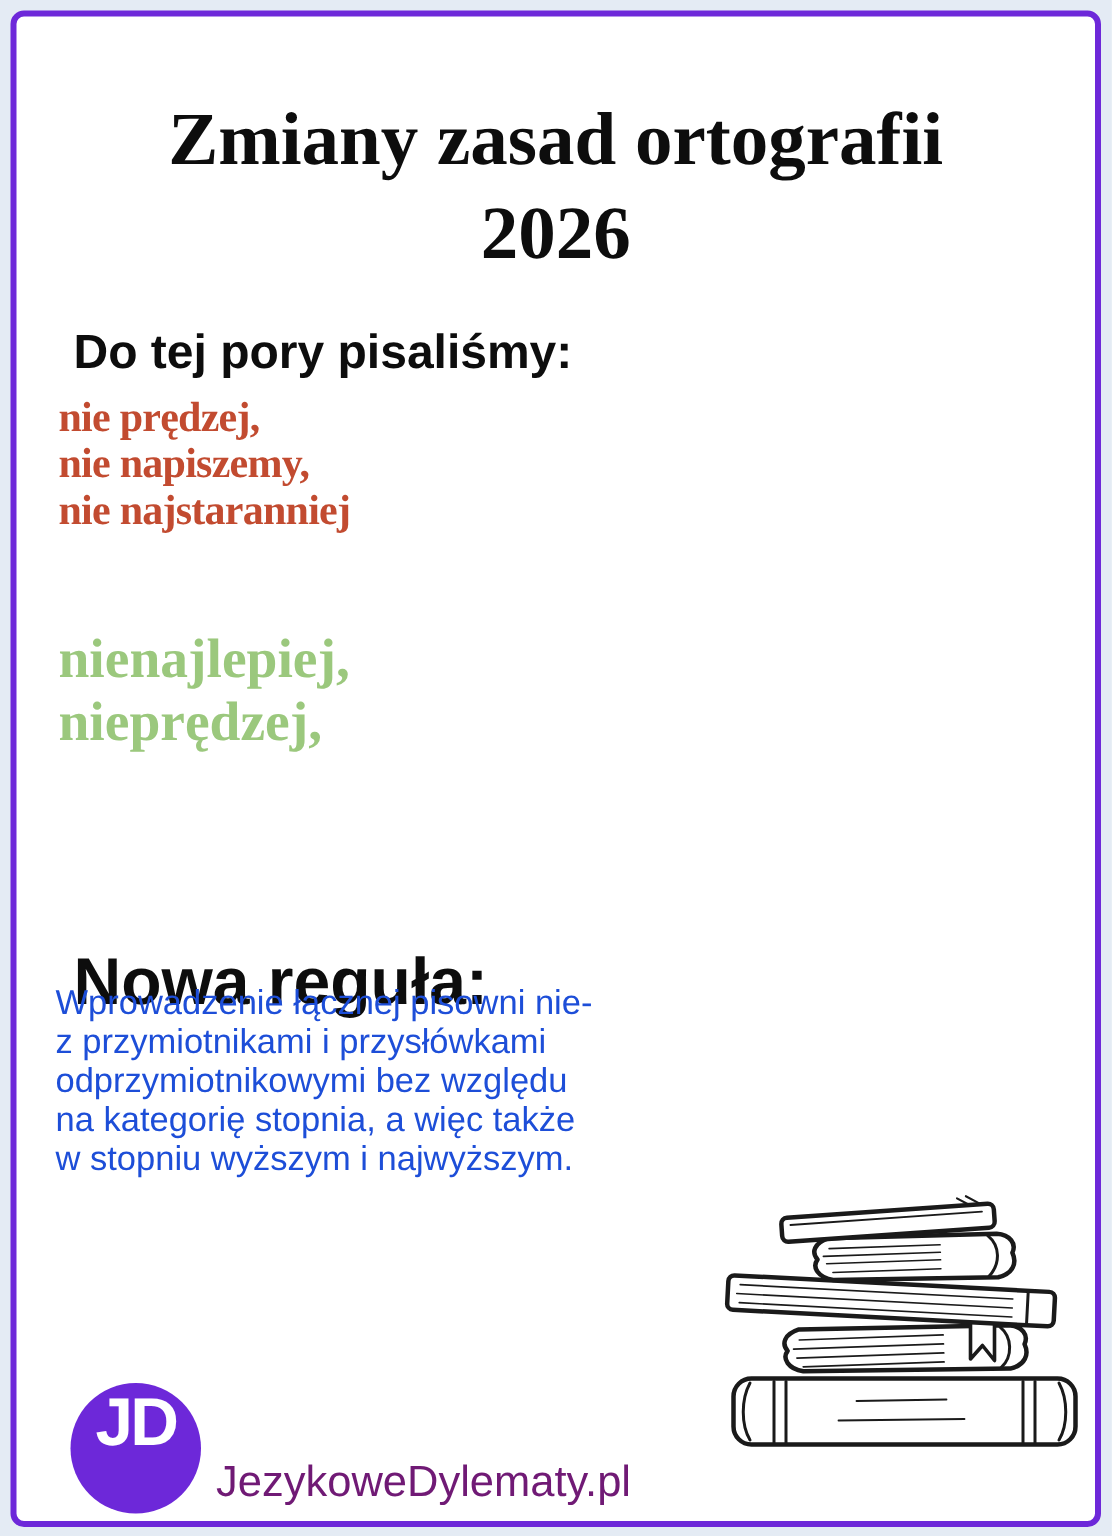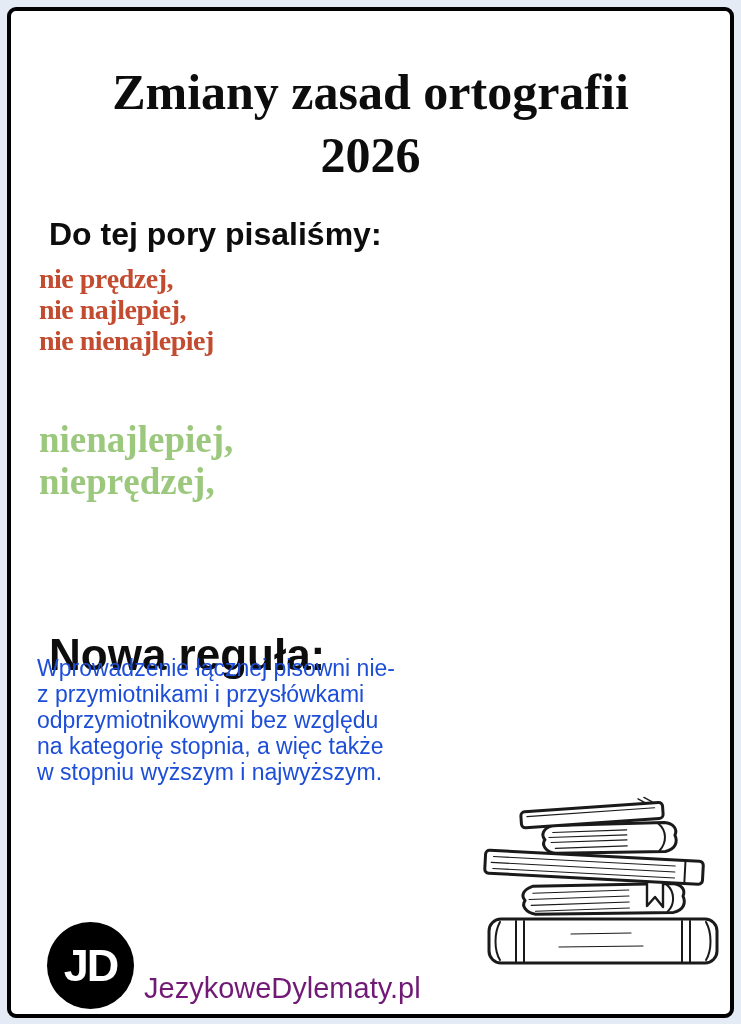--- a/index.html
+++ b/index.html
@@ -4,21 +4,21 @@
 <style>
   html,body{margin:0;padding:0;background:#e4ebf4;}
   .canvas{
     position:relative;width:741px;height:1024px;margin:0 auto;
     background:#e4ebf4;overflow:hidden;
     font-family:"Liberation Sans","DejaVu Sans",sans-serif;
     color:#111;
   }
   .card{
     position:absolute;left:7px;top:7px;right:7px;bottom:6px;
-    background:#ffffff;border:4px solid #000000;border-radius:9px;
+    background:#ffffff;border:4px solid #6d28d9;border-radius:9px;
   }
   .title{
     position:absolute;left:0;right:0;top:50px;margin:0;
     text-align:center;
     font-family:"Liberation Serif","DejaVu Serif",serif;
     font-weight:bold;font-size:50px;line-height:1.26;color:#0d0d0d;
   }
   .title span{display:block;}
   .section-heading{
     position:absolute;left:38px;
@@ -34,22 +34,22 @@
   .list-old{top:252px;font-size:28px;line-height:31px;letter-spacing:-0.5px;color:#c24b30;}
   .list-new{top:408px;font-size:37px;line-height:42px;color:#9bc87d;}
   .rule-body{
     position:absolute;left:26px;top:644px;margin:0;
     font-size:23px;line-height:26px;color:#1d4ed8;
     white-space:pre-line;
   }
   .books{position:absolute;left:468px;top:783px;width:252px;height:176px;}
   .logo-circle{
     position:absolute;left:36px;top:911px;width:87px;height:87px;
-    border-radius:50%;background:#000000;
-    display:flex;align-items:center;justify-content:center;
+    border-radius:50%;background:#6d28d9;
+    display:flex;justify-content:center;
   }
   .logo-monogram{
     color:#ffffff;font-weight:bold;font-size:45px;letter-spacing:-2px;
     font-family:"Liberation Sans","DejaVu Sans",sans-serif;
   }
   .site-name{
     position:absolute;left:133px;top:961px;
     font-size:29px;color:#701a75;
   }
 </style>
@@ -61,22 +61,22 @@
 
     <h1 class="title">
       <span>Zmiany zasad ortografii</span>
       <span>2026</span>
     </h1>
 
     <div class="section-heading h-before">Do tej pory pisaliśmy:</div>
 
     <ul class="word-list list-old">
       <li>nie prędzej,</li>
-      <li>nie najlepiej,</li>
-      <li>nie nienajlepiej</li>
+      <li>nie napiszemy,</li>
+      <li>nie najstaranniej</li>
     </ul>
 
 
     <ul class="word-list list-new">
       <li>nienajlepiej,</li>
       <li>nieprędzej,</li>
     </ul>
 
     <div class="section-heading h-rule">Nowa reguła:</div>
 

